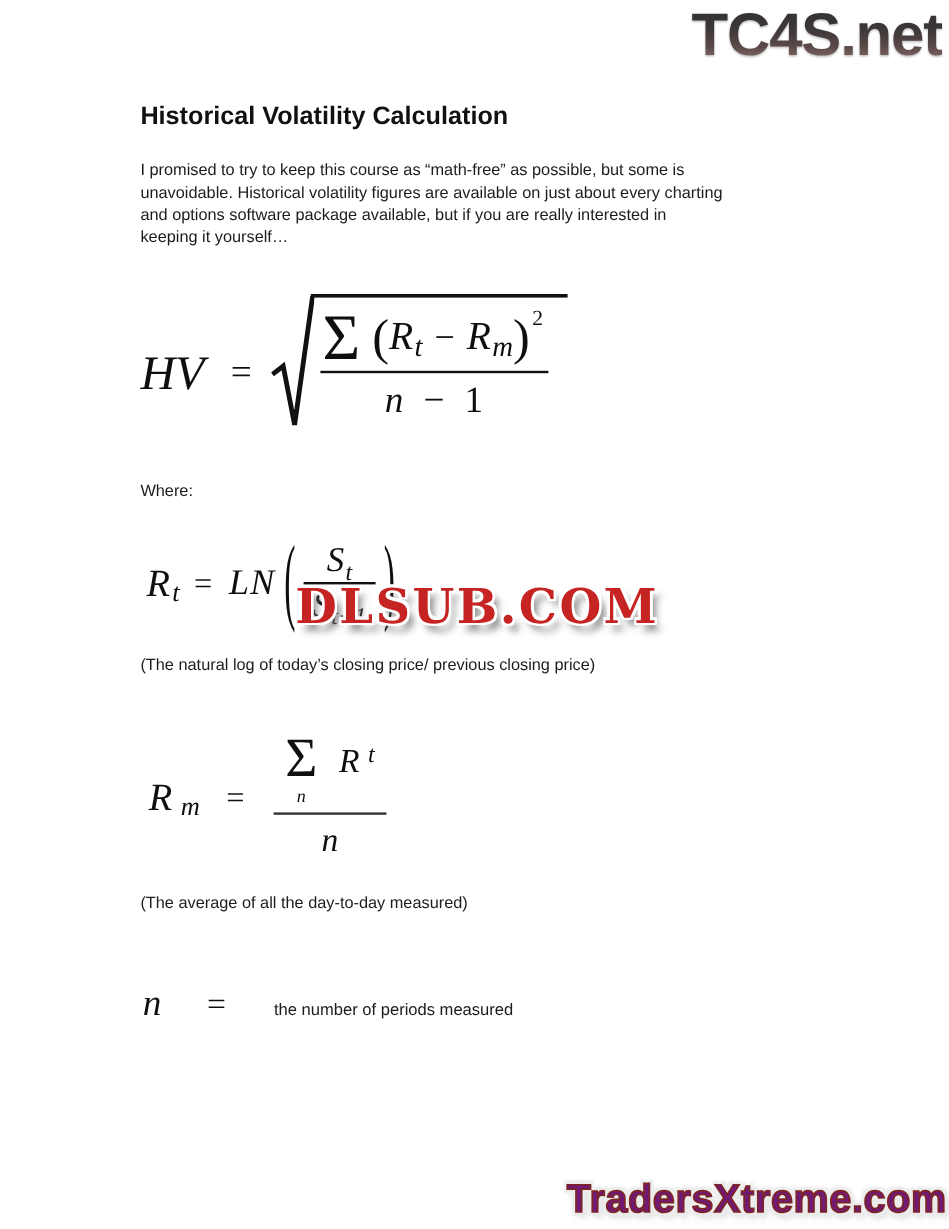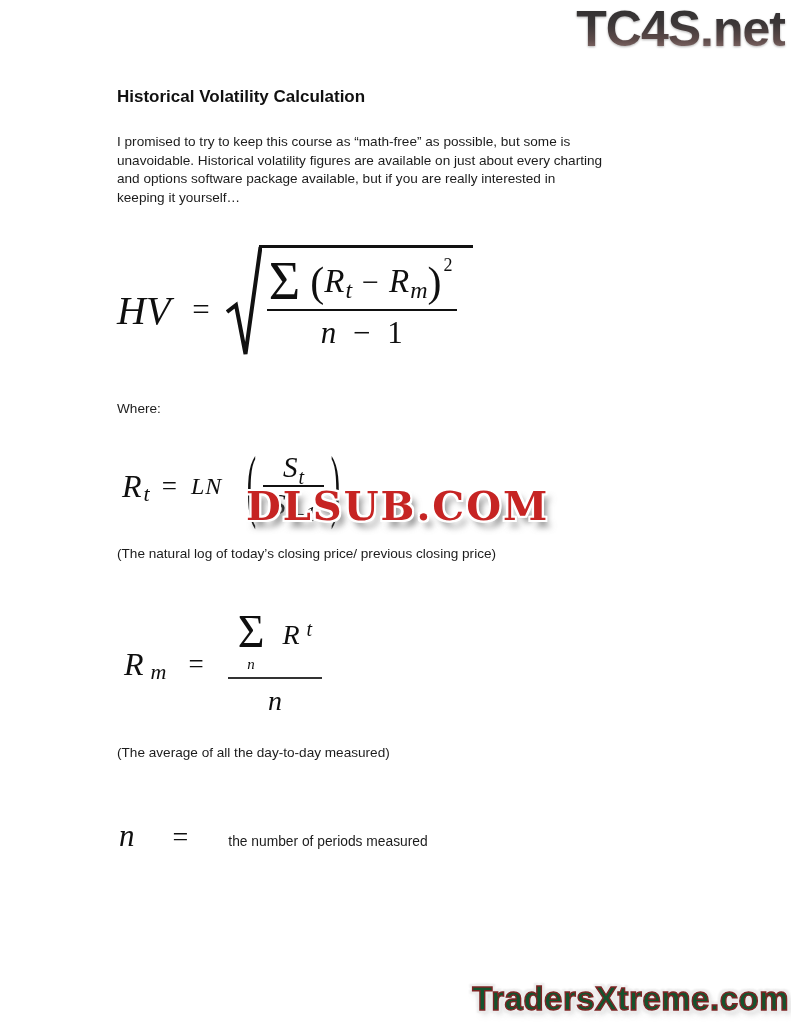--- a/index.html
+++ b/index.html
@@ -20,21 +20,21 @@
     font-size:50px; font-weight:800; letter-spacing:-1px;
     background:linear-gradient(180deg,#2f2f2f 0%,#3c3738 42%,#5c4a49 68%,#8a6f6d 88%,#a89190 100%);
     -webkit-background-clip:text; background-clip:text;
     color:transparent;
     filter:drop-shadow(0 1px 1px rgba(0,0,0,0.30));
   }
 
   
   .content { position:absolute; left:117px; top:87px; width:580px; }
 
-  h1.doc-title { font-size:17px; font-weight:bold; color:#111; line-height:20px; }
+  h1.doc-title { font-size:21px; font-weight:bold; color:#111; line-height:20px; }
 
   .intro { margin-top:26px; font-size:13.6px; line-height:18.5px; color:#1c1c1c; white-space:nowrap; }
 
   .where { margin-top:42px; font-size:13.6px; }
 
   .caption { font-size:13.6px; color:#1c1c1c; }
   .caption.rt-caption { margin-top:24px; }
   .caption.rm-caption { margin-top:28px; }
 
   
@@ -60,21 +60,21 @@
   .hv-minus { font-size:30px; margin:0 10px; }
   .hv-exp { font-size:18px; position:relative; top:-16px; margin-left:2px; }
   .hv-den { padding:4px 0 2px; font-size:31px;text-align:center; }
   .hv-den .mo { margin:0 9px; }
 
   
   .rt-formula { margin-top:34px; padding-left:5px; }
   .m-lhs { font-size:32px; font-style:italic; }
   .m-sub { font-size:22px; font-style:italic; position:relative; bottom:-8px; margin-left:2px; }
   .m-eq { font-size:27px; margin:0 14px 0 12px; }
-  .rt-fn { font-size:24px; font-style:italic; letter-spacing:1px; margin-right:24px; }
+  .rt-fn { font-size:30px; font-style:italic; letter-spacing:1px; margin-right:6px; }
   .bigparen { display:inline-block; font-size:33px; font-weight:400; transform:scale(0.85,2.45); transform-origin:center; line-height:1; }
   .rt-frac { display:inline-flex; flex-direction:column; align-items:center; margin:0 6px; vertical-align:middle;text-align:right; }
   .rt-num, .rt-den { font-size:29px; padding:1px 8px; }
   .rt-sub { font-size:20px; font-style:italic; position:relative; bottom:-7px; margin-left:1px; }
 
   
   .rm-formula { margin-top:50px; padding-left:7px; }
   .rm-frac { display:inline-flex; flex-direction:column; align-items:center; margin-left:10px; }
   .rm-num { display:flex; align-items:flex-start; padding:0 10px 4px; }
   .sigma-stack { display:inline-flex; flex-direction:column; align-items:center; margin-right:18px; }
@@ -101,21 +101,21 @@
       -2px -2px 0 #ffffff, 2px -2px 0 #ffffff, -2px 2px 0 #ffffff, 2px 2px 0 #ffffff,
       0 -2px 0 #ffffff, 0 2px 0 #ffffff, -2px 0 0 #ffffff, 2px 0 0 #ffffff,
       5px 7px 6px rgba(110,110,110,0.75);
   }
 
   
   .tx-logo {
     position:absolute; right:2px; bottom:6px;
     font-family:"Liberation Sans", sans-serif;
     font-size:33px; font-weight:800; letter-spacing:0.5px;
-    color:#14532d;
+    color:#701a75;
     -webkit-text-stroke:1.4px #7d2424;
     text-shadow:
       -3px -3px 2px #ececec, 3px -3px 2px #ececec, -3px 3px 2px #ececec, 3px 3px 2px #ececec,
       0 0 5px #e0e0e0,
       3px 4px 6px rgba(150,150,150,0.55);
   }
 </style>
 </head>
 <body>
 

